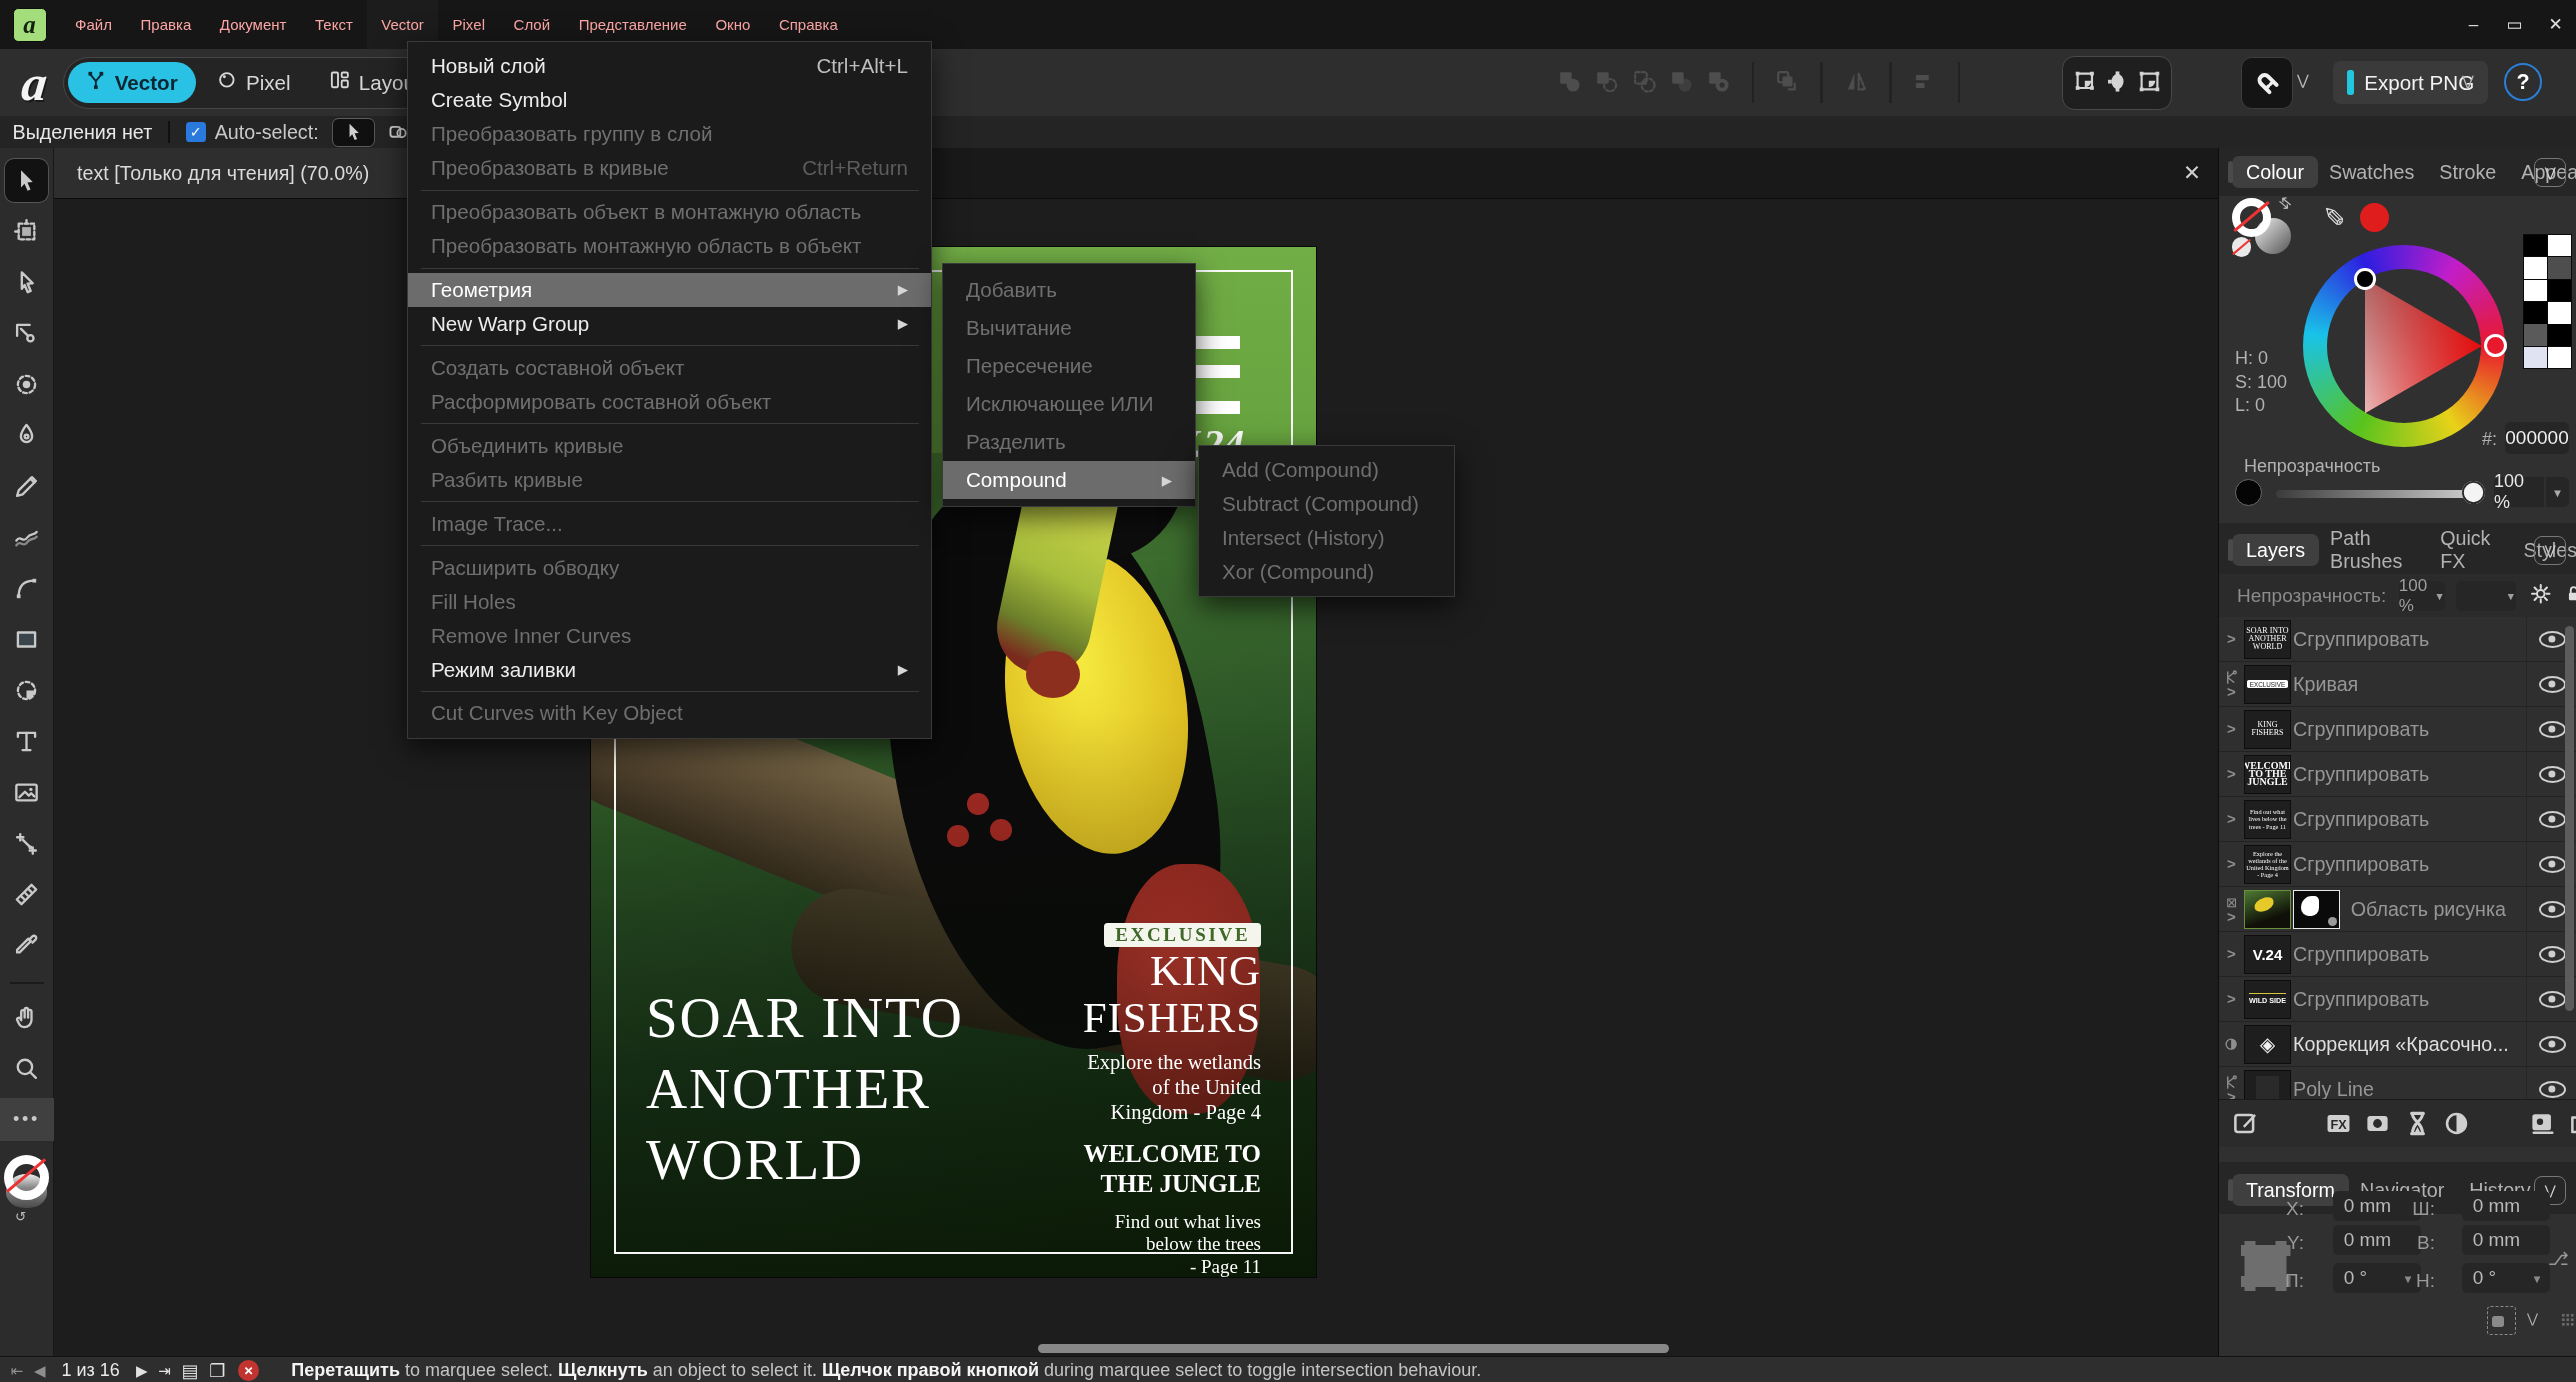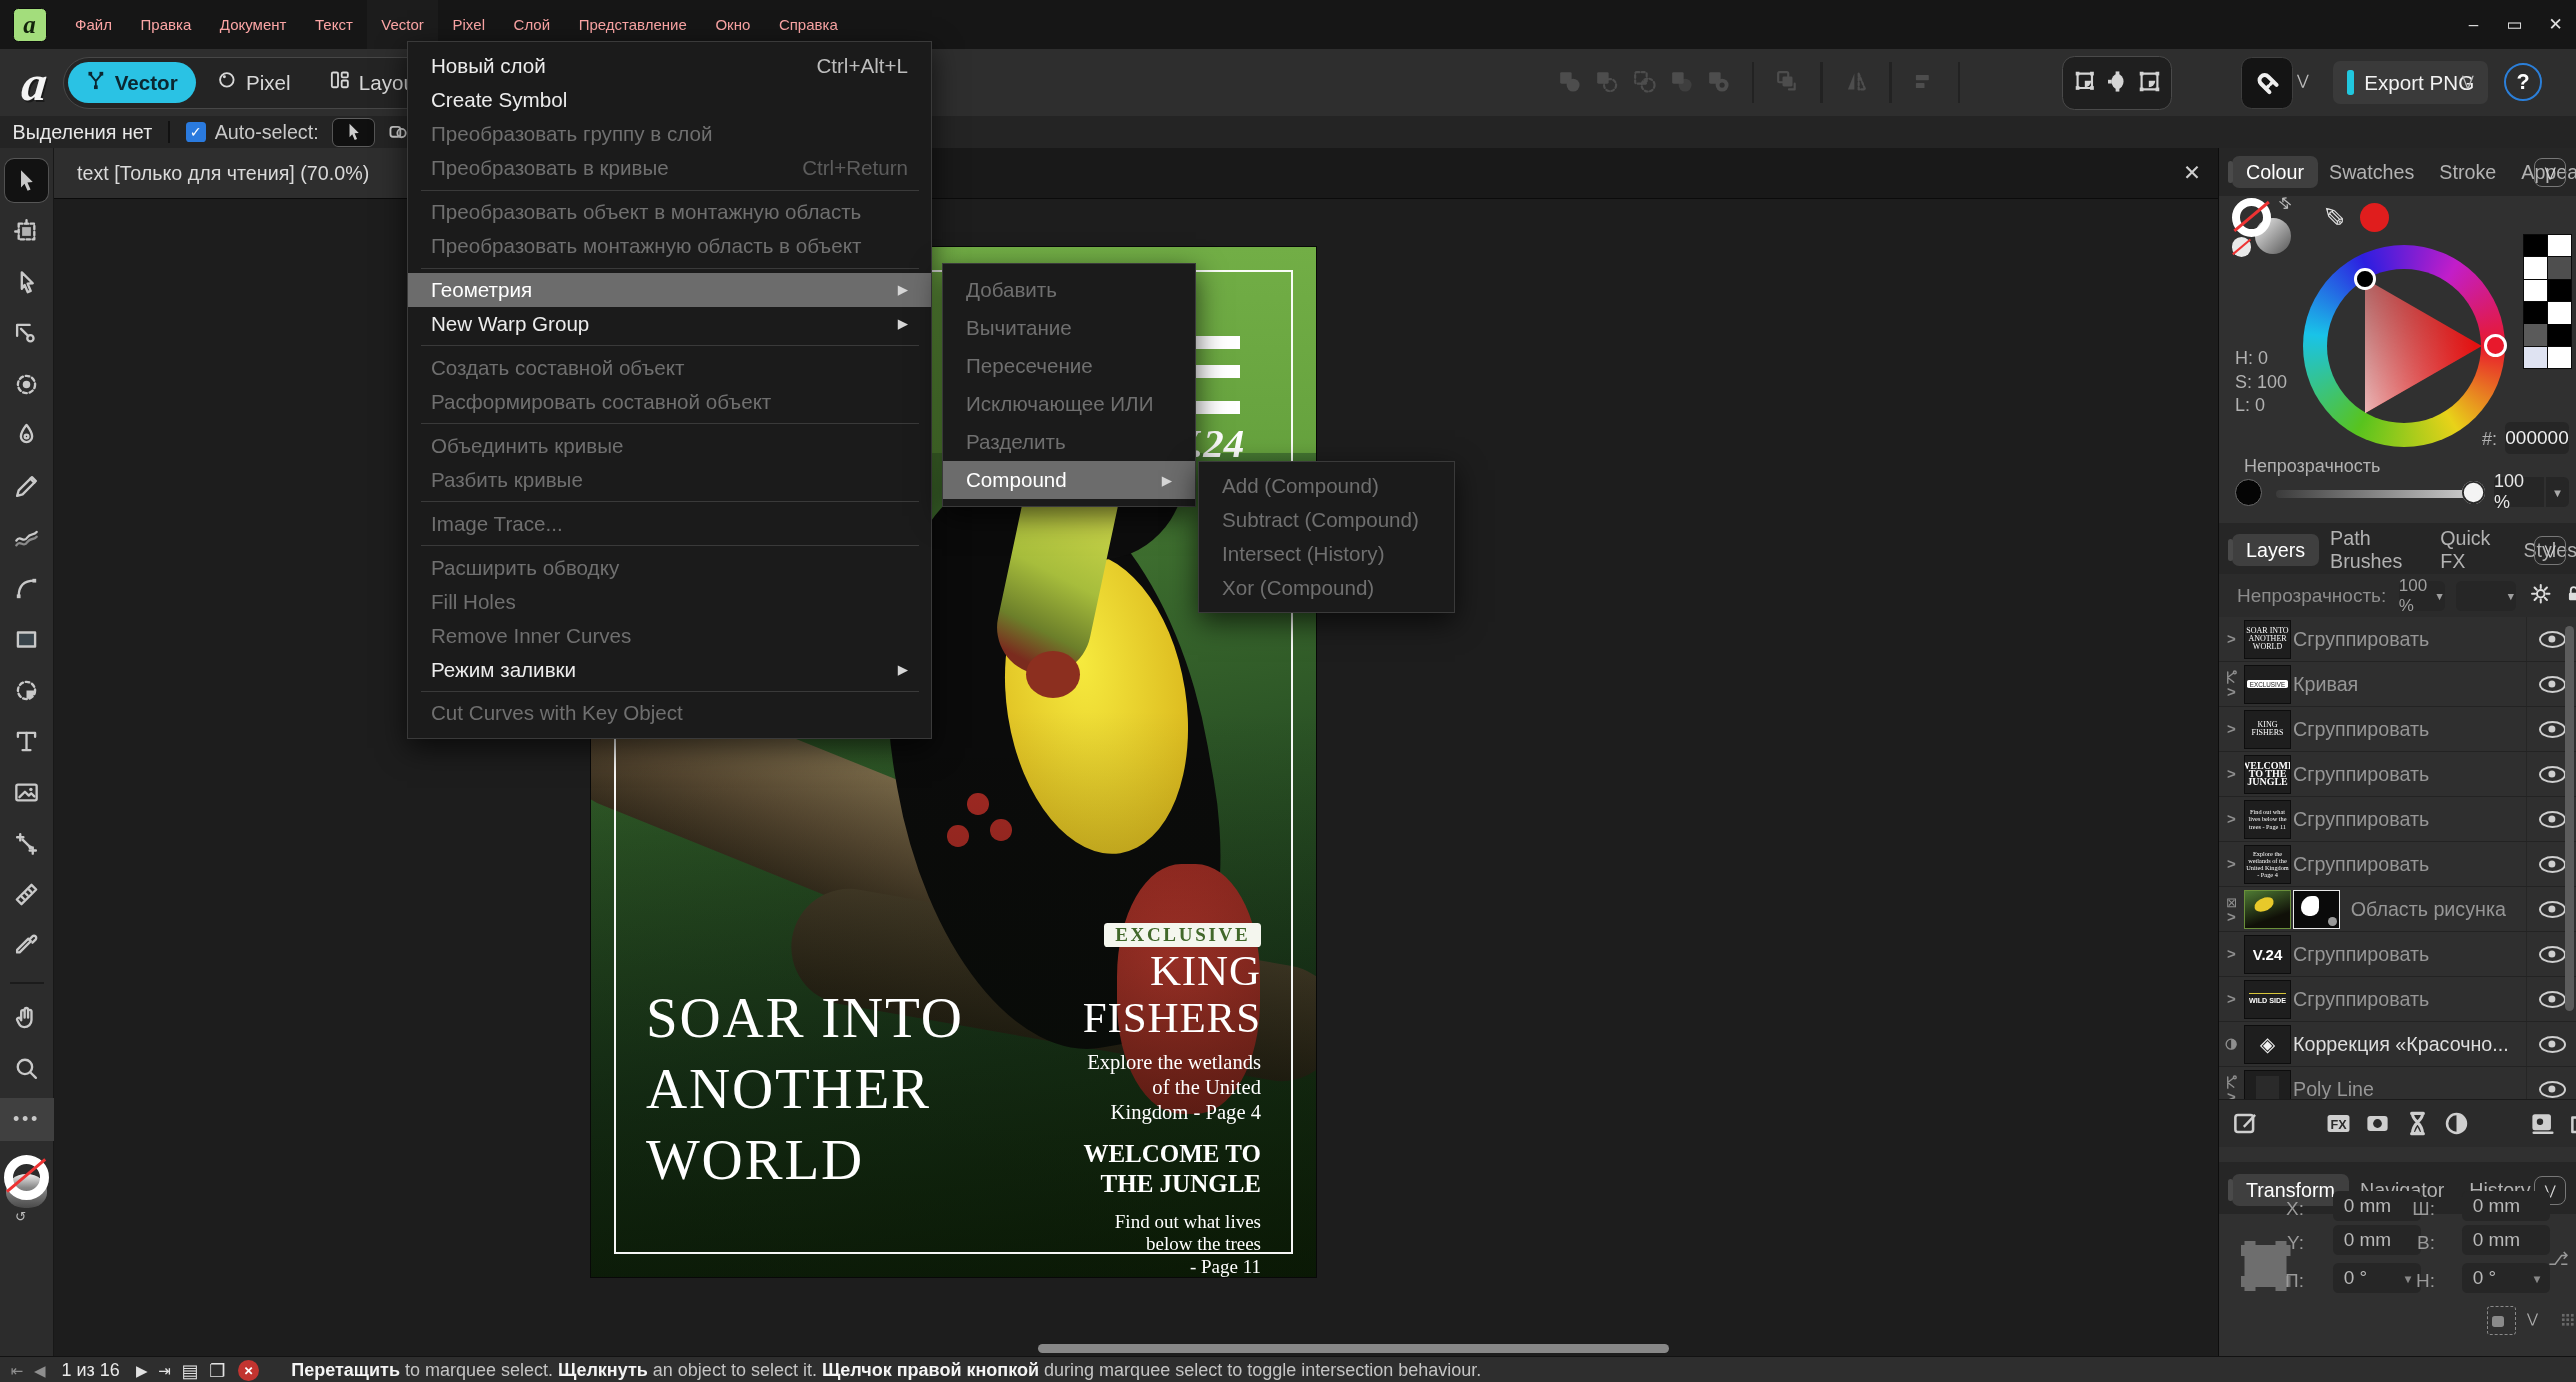--- a/index.html
+++ b/index.html
@@ -99,21 +99,21 @@
   .menu{position:absolute;background:#1b1b1b;border:0.9px solid #3a3a3a;box-shadow:0 9px 27px rgba(0,0,0,.65);padding:7.2px 0;z-index:60}
   .mi{display:flex;align-items:center;height:34px;padding:0 23px;font-size:20.6px;color:#ececec;white-space:nowrap}
   .mi .sc{margin-left:auto;color:#bdbdbd;padding-left:63px}
   .mi.dis{color:#6f6f6f}.mi.dis .sc{color:#5c5c5c}
   .mi.hl{background:#6c6c6c;color:#fff}
   .mi .arr{margin-left:auto;font-size:13.4px;color:#d6d6d6;padding-left:36px}
   .msep{height:0.9px;background:#3a3a3a;margin:4.5px 12.5px}
   #menu-vector{left:407px;top:41px;width:523px}
   #menu-geometry{left:942px;top:263px;width:252px}
   #menu-geometry .mi{height:38px}
-  #menu-compound{left:1198px;top:461px;width:255px}
+  #menu-compound{left:1198px;top:445px;width:255px}
   
   #rightpanel{left:2218px;top:148px;width:358px;height:1208px;background:#262626;border-left:0.9px solid #0d0d0d}
   .panel{position:absolute;left:0;width:358px;background:#303030}
   .ptabs{position:relative;display:flex;align-items:center;height:48px;background:#262626;padding-left:27px;gap:25px;font-size:19.7px;color:#b2b2b2}
   .ptabs::before{content:'';position:absolute;left:9px;top:13.4px;width:4.5px;height:21.5px;background:#4a4a4a;border-radius:2.7px}
   .ptab.sel{background:#3f3f3f;color:#fff;padding:4.5px 14.3px;border-radius:7.2px;margin:0 -14.3px}
   .pchev{position:absolute;right:10.7px;top:9.8px;width:32px;height:29px;border:1.8px solid #777;border-radius:8px;color:#d5d5d5;
          display:flex;align-items:center;justify-content:center;font-size:13.4px;box-sizing:border-box}
   
   #colourpanel{top:0;height:375px}

